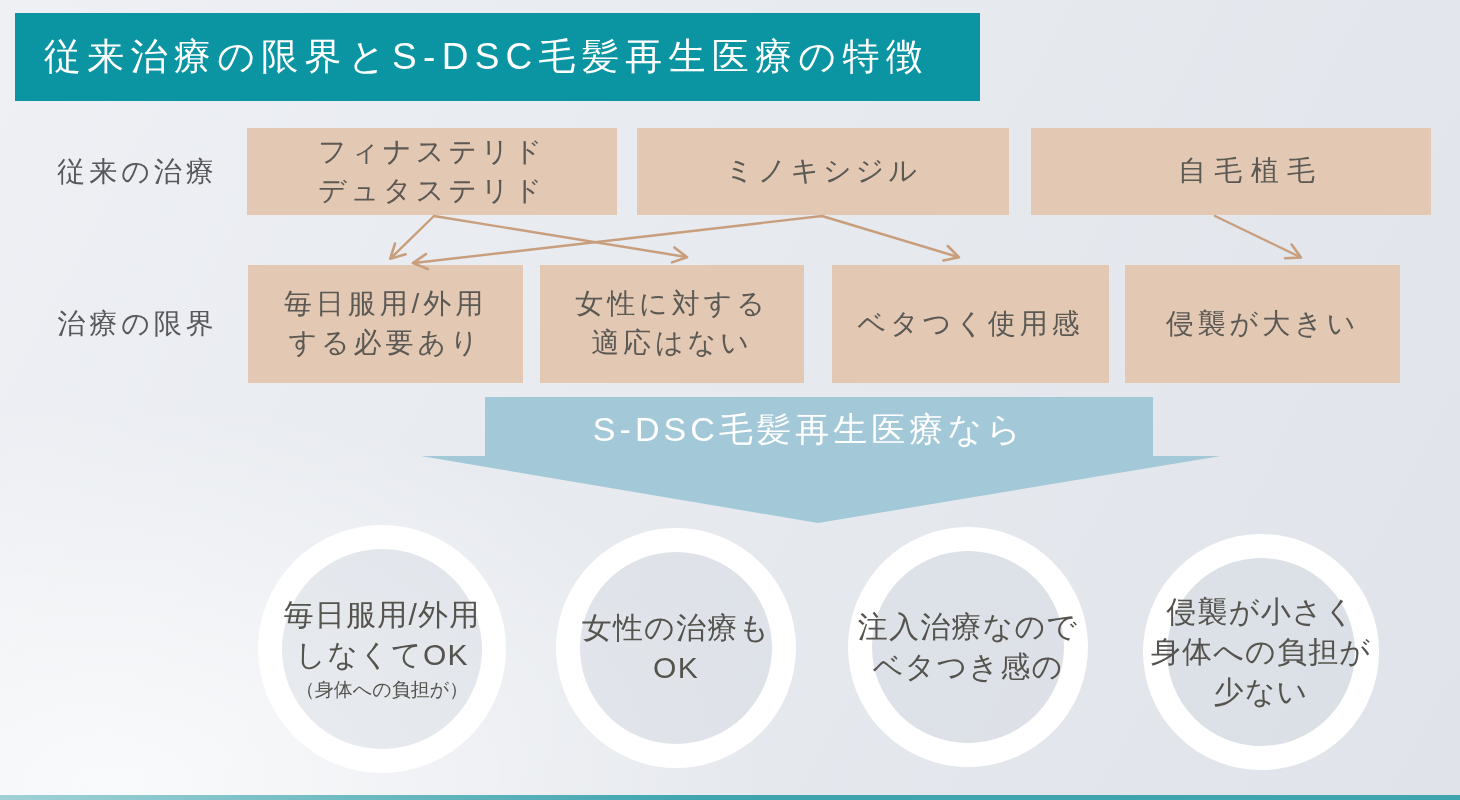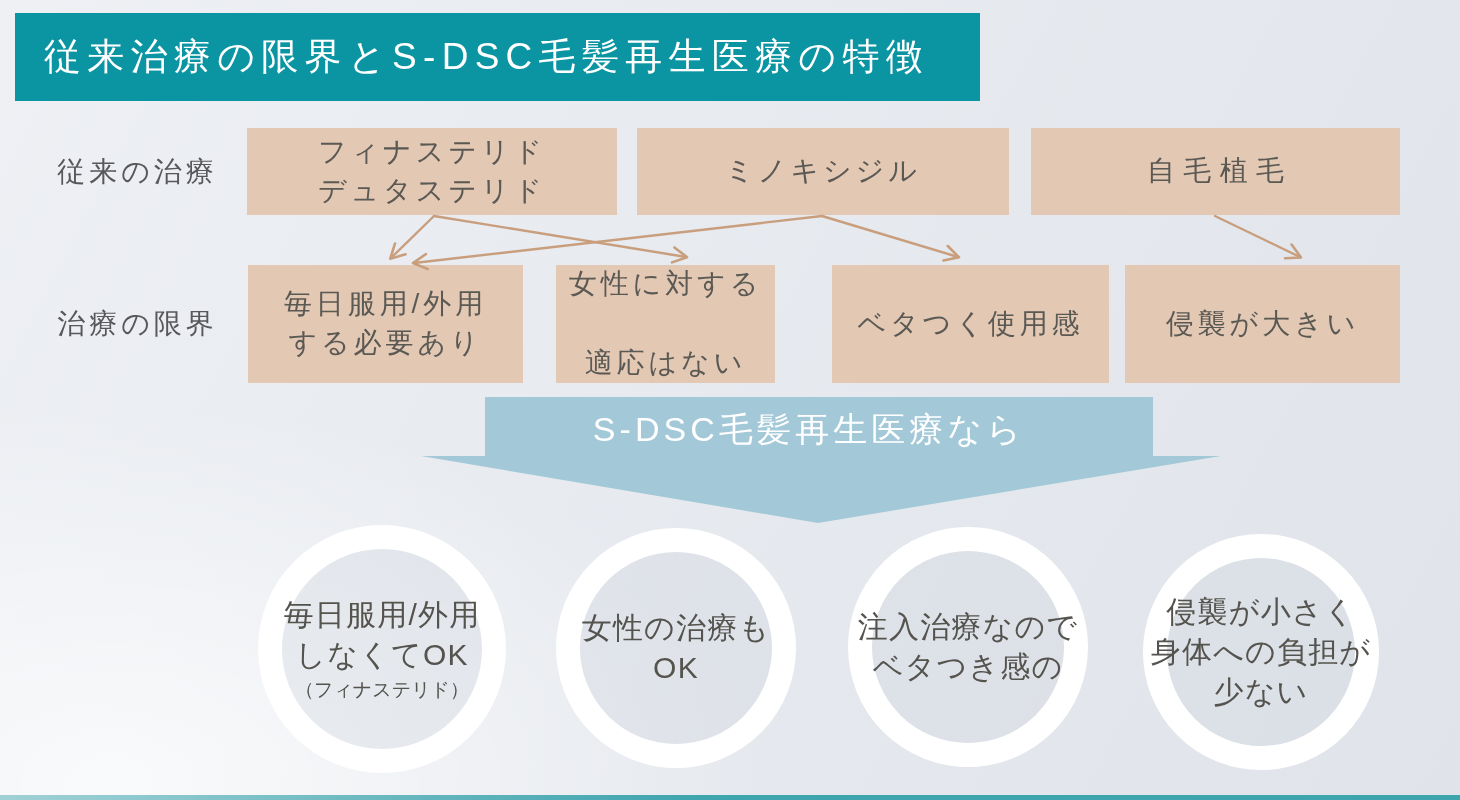--- a/index.html
+++ b/index.html
@@ -29,23 +29,23 @@
   .box{
     position:absolute;background:#e3c8b4;display:flex;flex-direction:column;
     align-items:center;justify-content:center;
     color:#5b5954;font-size:28px;letter-spacing:0.14em;line-height:1.38;text-align:center;
   }
   .box div{white-space:nowrap;}
   .row1{top:128px;height:87px;}
   .row2{top:265px;height:118px;}
   .b1{left:247px;width:370px;}
   .b2{left:637px;width:372px;}
-  .b3{left:1031px;width:369px;letter-spacing:0.3em;text-indent:0.3em;}
+  .b3{left:1031px;width:369px;letter-spacing:0.3em;text-indent:0.3em;padding-left:31px;}
   .l1{left:248px;width:275px;}
-  .l2{left:556px;width:219px;justify-content:space-between;}
+  .l2{left:540px;width:264px;}
   .l3{left:832px;width:277px;}
   .l4{left:1125px;width:275px;}
   
   .overlay{position:absolute;left:0;top:0;width:1460px;height:800px;pointer-events:none;}
   
   .banner-label{
     position:absolute;left:485px;top:400px;width:648px;height:60px;
     display:flex;align-items:center;justify-content:center;
     color:#ffffff;font-size:34px;letter-spacing:0.12em;white-space:nowrap;
   }
@@ -125,21 +125,21 @@
 
   <svg class="overlay" viewBox="0 0 1460 800">
     <polygon points="485,397 1153,397 1153,456 1221,456 818,523 421,456 485,456" fill="#a3c9d8"></polygon>
   </svg>
   <div class="banner-label">S-DSC毛髪再生医療なら</div>
 
   <div class="circle c1">
     <div class="txt">
       <div>毎日服用/外用</div>
       <div>しなくてOK</div>
-      <div class="note">（フィナステリド）</div>
+      <div class="note">（身体への負担が）</div>
     </div>
   </div>
   <div class="circle c2">
     <div class="txt">
       <div>女性の治療も</div>
       <div>OK</div>
     </div>
   </div>
   <div class="circle c3">
     <div class="txt">

